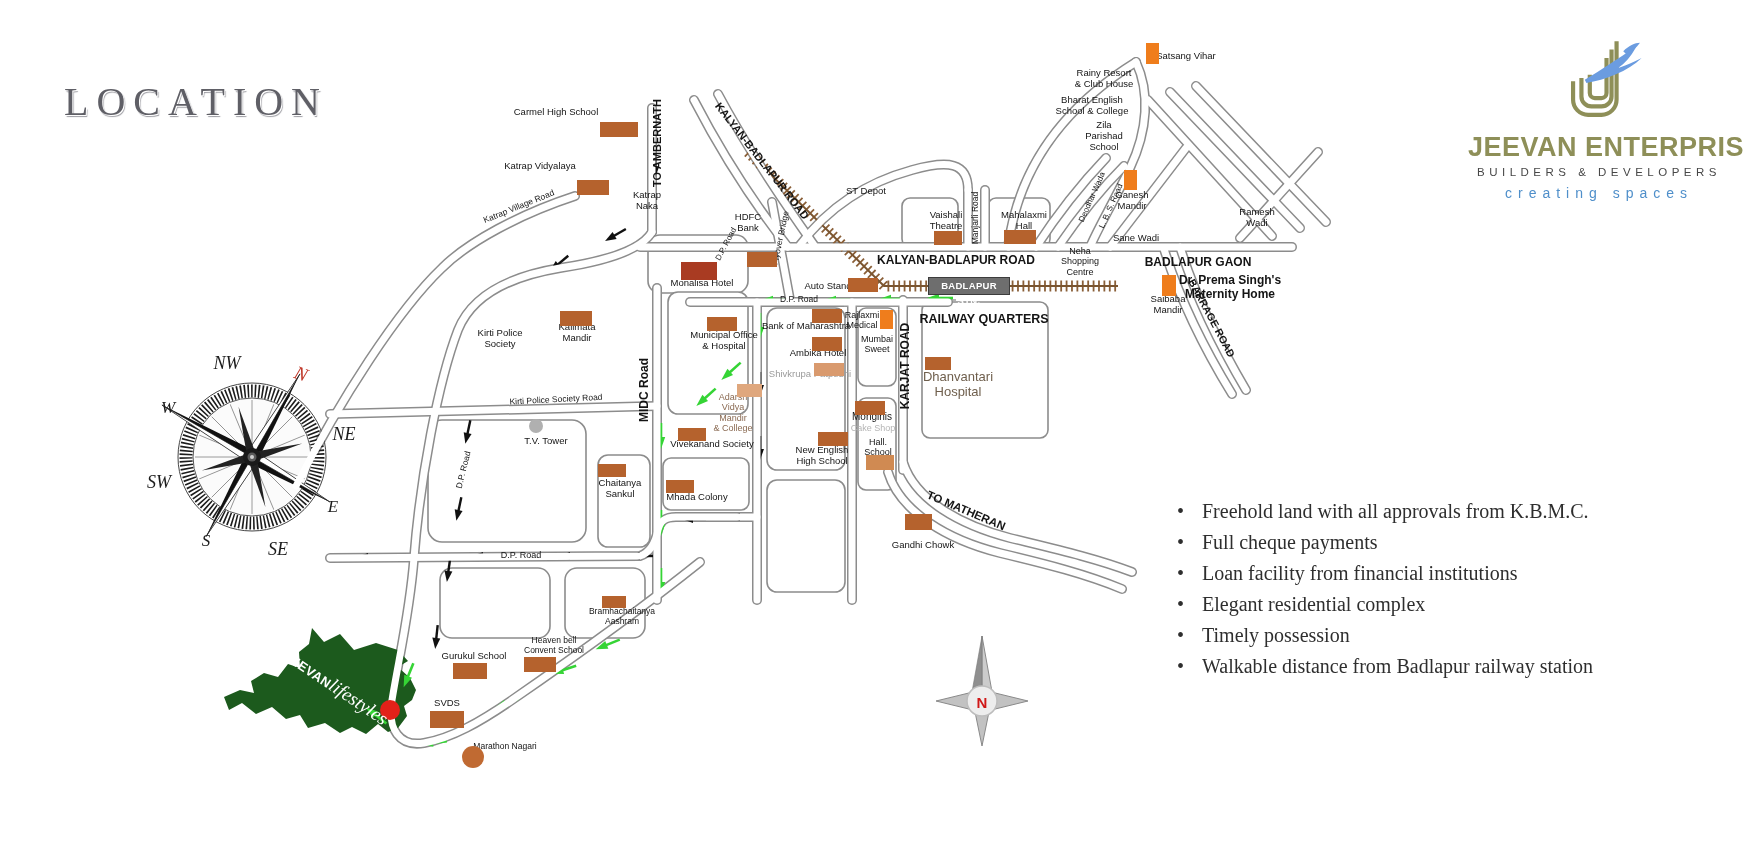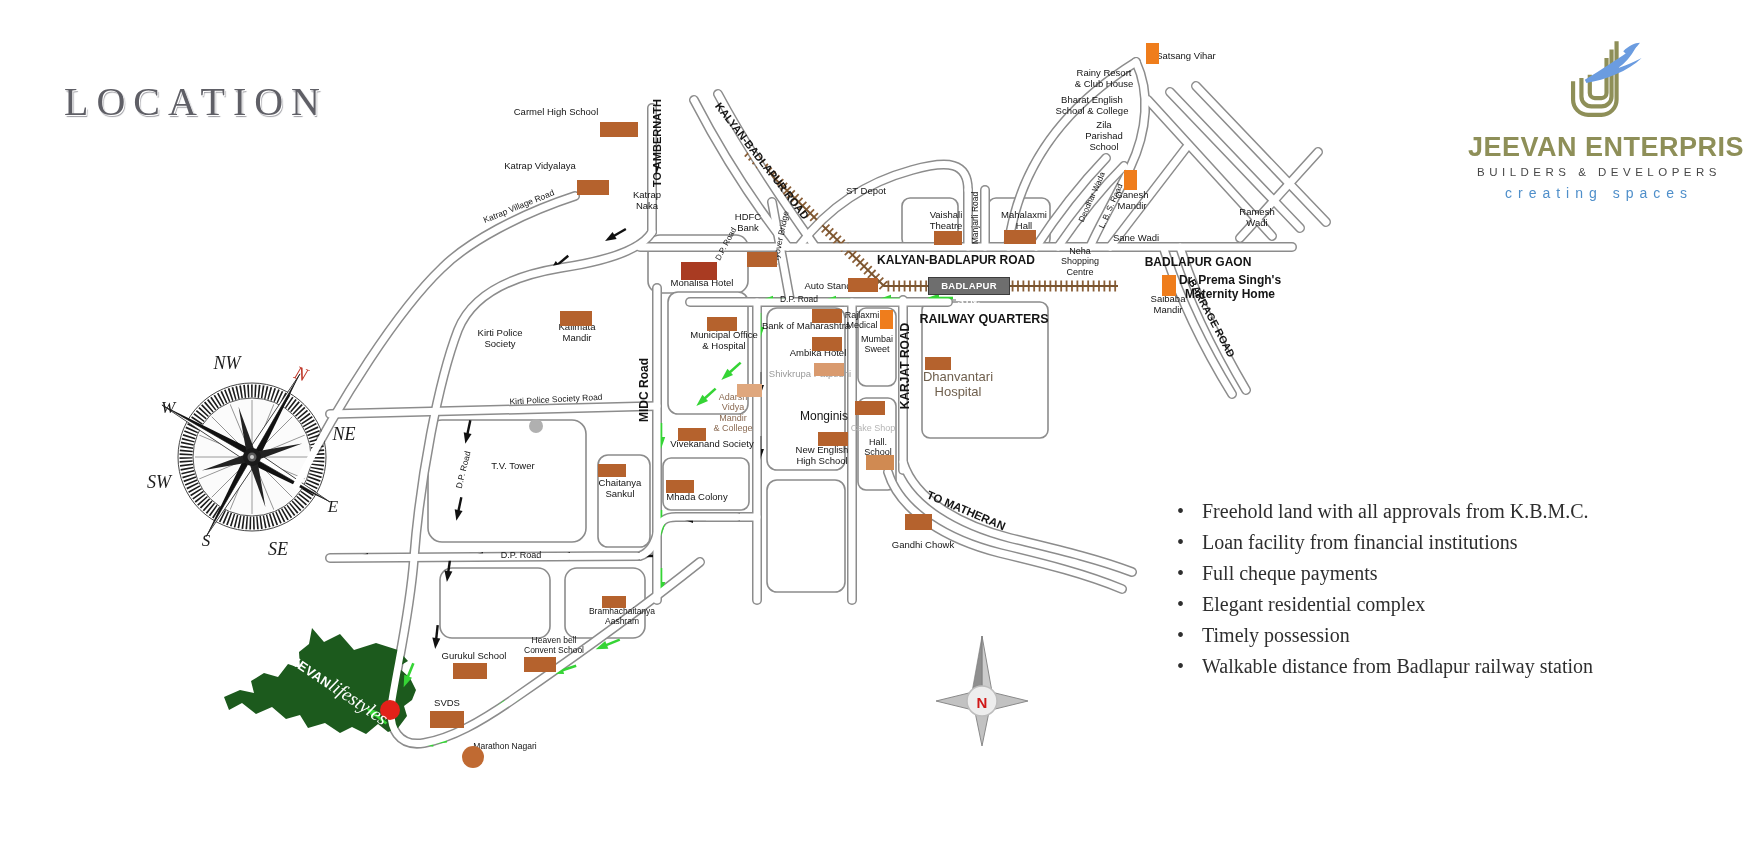--- a/index.html
+++ b/index.html
@@ -307,35 +307,35 @@
       <div class="map-label" style="left: 862px; top: 320px; font-size: 9px; transform: translate(-50%, -50%) rotate(0deg);">Rajlaxmi
 Medical</div>
       <div class="map-label" style="left: 877px; top: 344px; font-size: 9px; transform: translate(-50%, -50%) rotate(0deg);">Mumbai
 Sweet</div>
       <div class="map-label" style="left: 806px; top: 326px; transform: translate(-50%, -50%) rotate(0deg);">Bank of Maharashtra</div>
       <div class="map-label" style="left: 818px; top: 353px; transform: translate(-50%, -50%) rotate(0deg);">Ambika Hotel</div>
       <div class="map-label" style="left: 810px; top: 374px; color: rgb(155, 155, 155); transform: translate(-50%, -50%) rotate(0deg);">Shivkrupa Patpedhi</div>
       <div class="map-label" style="left: 906px; top: 366px; font-size: 12px; font-weight: 600; transform: translate(-50%, -50%) rotate(-90deg);">KARJAT ROAD</div>
       <div class="map-label" style="left: 958px; top: 385px; font-size: 13px; color: rgb(111, 95, 77); transform: translate(-50%, -50%) rotate(0deg);">Dhanvantari
 Hospital</div>
-      <div class="map-label" style="left: 824px; top: 417px; font-size: 12px; transform: translate(-50%, -50%) rotate(0deg);">Monginis</div>
+      <div class="map-label" style="left: 872px; top: 417px; font-size: 10px; transform: translate(-50%, -50%) rotate(0deg);">Monginis</div>
       <div class="map-label" style="left: 873px; top: 428px; font-size: 9px; color: rgb(181, 181, 181); transform: translate(-50%, -50%) rotate(0deg);">Cake Shop</div>
       <div class="map-label" style="left: 878px; top: 447px; font-size: 9px; transform: translate(-50%, -50%) rotate(0deg);">Hall.
 School</div>
       <div class="map-label" style="left: 822px; top: 456px; transform: translate(-50%, -50%) rotate(0deg);">New English
 High School</div>
       <div class="map-label" style="left: 712px; top: 444px; transform: translate(-50%, -50%) rotate(0deg);">Vivekanand Society</div>
       <div class="map-label" style="left: 733px; top: 413px; font-size: 9px; color: rgb(138, 106, 82); transform: translate(-50%, -50%) rotate(0deg);">Adarsh
 Vidya
 Mandir
 &amp; College</div>
       <div class="map-label" style="left: 697px; top: 497px; transform: translate(-50%, -50%) rotate(0deg);">Mhada Colony</div>
       <div class="map-label" style="left: 620px; top: 489px; transform: translate(-50%, -50%) rotate(0deg);">Chaitanya
 Sankul</div>
-      <div class="map-label" style="left: 513px; top: 441px; transform: translate(-50%, -50%) rotate(0deg); margin-top: 25px;">T.V. Tower</div>
+      <div class="map-label" style="left: 546px; top: 441px; transform: translate(-50%, -50%) rotate(0deg);">T.V. Tower</div>
       <div class="map-label" style="left: 556px; top: 400px; font-size: 8.5px; transform: translate(-50%, -50%) rotate(-3deg);">Kirti Police Society Road</div>
       <div class="map-label" style="left: 464px; top: 470px; font-size: 8.5px; transform: translate(-50%, -50%) rotate(-76deg);">D.P. Road</div>
       <div class="map-label" style="left: 521px; top: 555px; font-size: 9px; transform: translate(-50%, -50%) rotate(0deg);">D.P. Road</div>
       <div class="map-label" style="left: 966px; top: 511px; font-size: 11.5px; font-weight: 600; transform: translate(-50%, -50%) rotate(23deg);">TO MATHERAN</div>
       <div class="map-label" style="left: 923px; top: 537px; transform: translate(-50%, -50%) rotate(0deg); margin-top: 8px;">Gandhi Chowk</div>
       <div class="map-label" style="left: 622px; top: 617px; font-size: 8.5px; transform: translate(-50%, -50%) rotate(0deg);">Bramhachaitanya
 Aashram</div>
       <div class="map-label" style="left: 474px; top: 656px; transform: translate(-50%, -50%) rotate(0deg);">Gurukul School</div>
       <div class="map-label" style="left: 554px; top: 646px; font-size: 8.5px; transform: translate(-50%, -50%) rotate(0deg);">Heaven bell
 Convent School</div>
@@ -402,21 +402,21 @@
       <path fill="#6b9ce0" d="M84 22 C90 16 98 12 104 12 C100 18 94 22 88 26 Z"></path>
     </svg>
     <div class="logo-name">JEEVAN ENTERPRISES</div>
     <div class="logo-tagline">BUILDERS &amp; DEVELOPERS</div>
     <div class="logo-slogan">creating spaces</div>
   </div>
 
   <div class="features">
     <ul id="features-list">
         <li>Freehold land with all approvals from K.B.M.C.</li>
+        <li>Full cheque payments</li>
         <li>Loan facility from financial institutions</li>
-        <li>Full cheque payments</li>
         <li>Elegant residential complex</li>
         <li>Timely possession</li>
         <li>Walkable distance from Badlapur railway station</li>
       </ul>
   </div>
 
 </div>
 
 </body></html>

